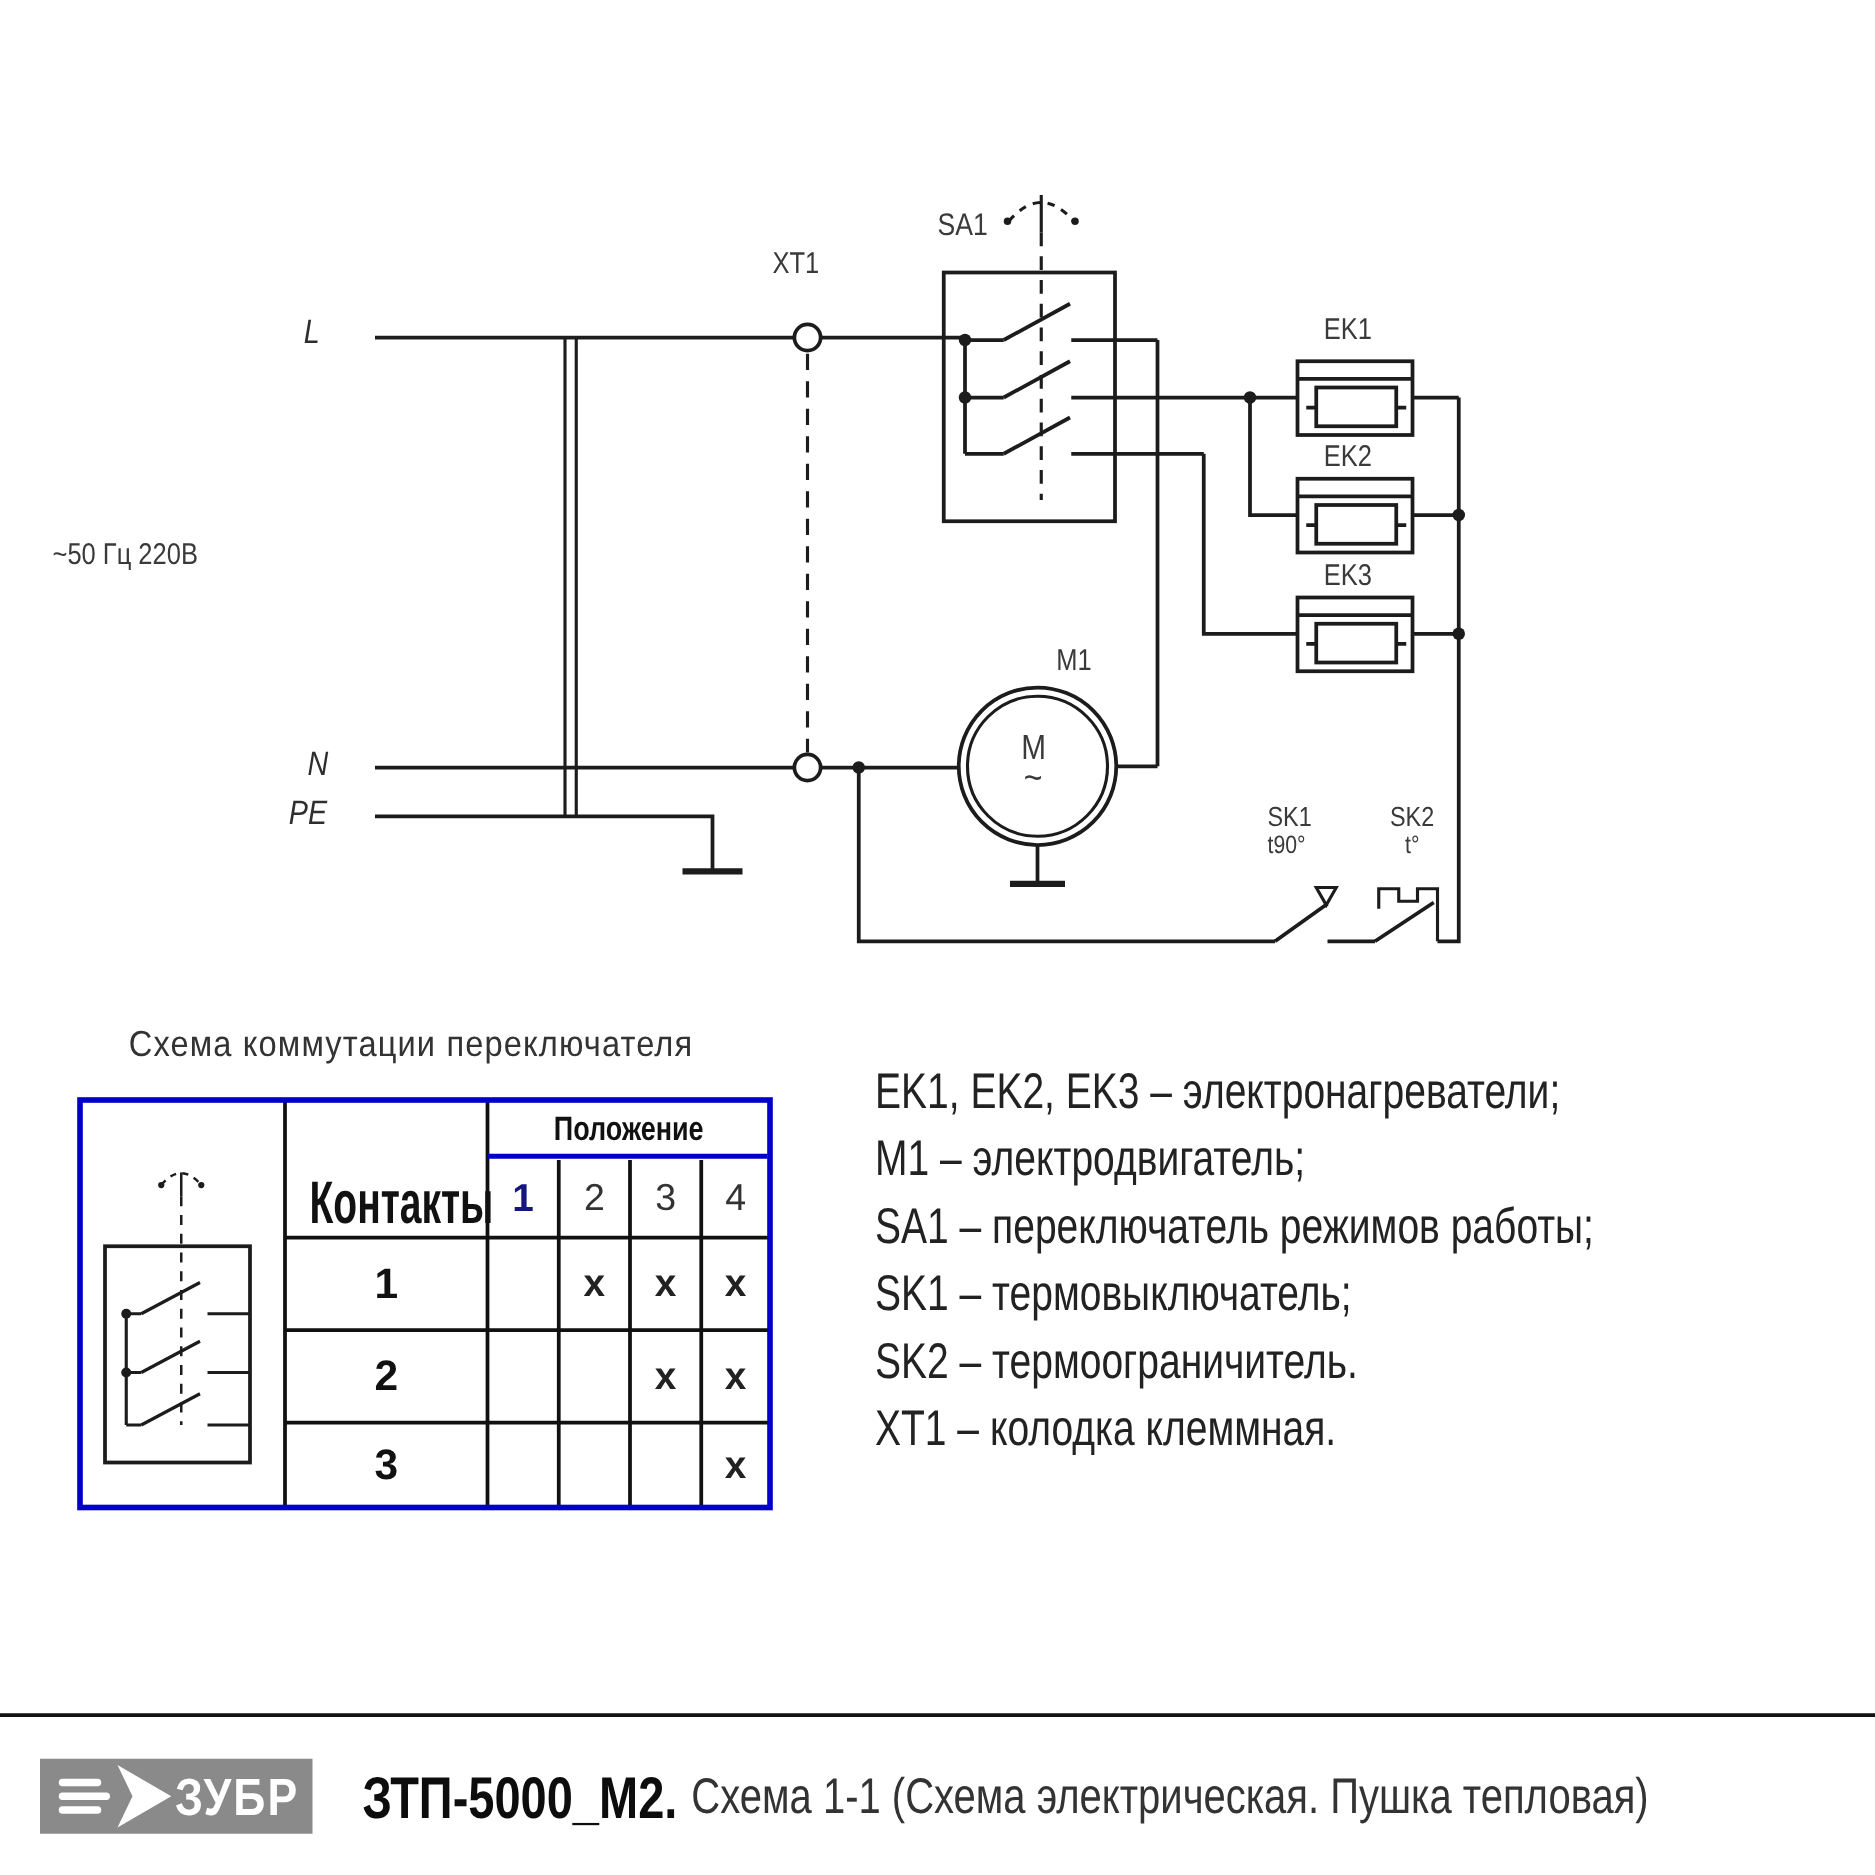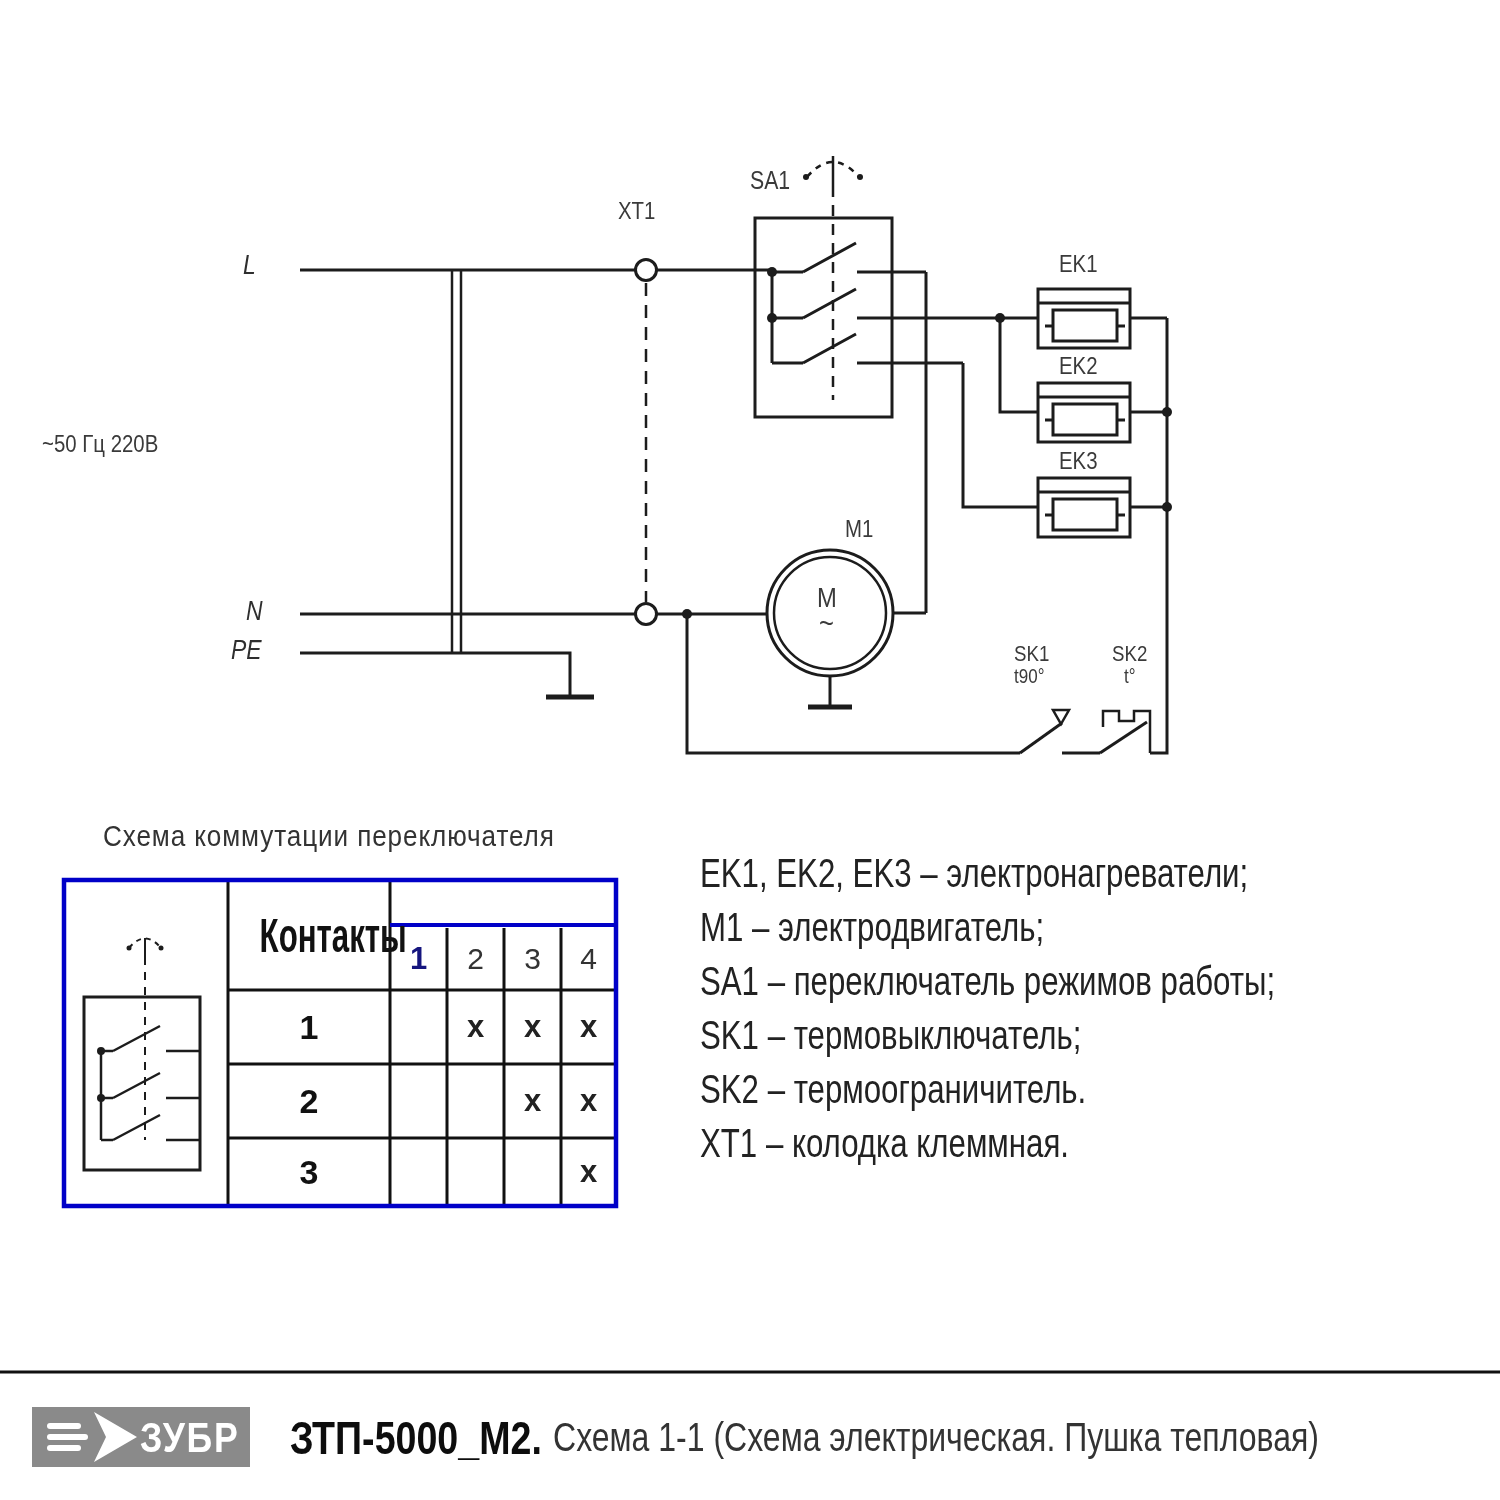--- a/index.html
+++ b/index.html
@@ -163,22 +163,25 @@
   <div class="lbl" style="left:1059px;top:250px;font-size:24px;">EK1</div>
   <div class="lbl" style="left:1059px;top:352px;font-size:24px;">EK2</div>
   <div class="lbl" style="left:1059px;top:447px;font-size:24px;">EK3</div>
   <div class="lbl" style="left:1014px;top:641px;font-size:22px;">SK1</div>
   <div class="lbl" style="left:1014px;top:665px;font-size:20px;">t90°</div>
   <div class="lbl" style="left:1112px;top:641px;font-size:22px;">SK2</div>
   <div class="lbl" style="left:1124px;top:665px;font-size:20px;">t°</div>
 
   <div id="tbl-title">Схема коммутации переключателя</div>
 
-  <div class="cellc" style="left:240px;top:880px;width:186px;height:110px;">
+  <div class="cellc" style="left:228px;top:880px;width:186px;height:110px;align-items:flex-end;">
     <span id="kontakty">Контакты</span>
+  </div>
+  <div class="cellc" style="left:392px;top:882px;width:222px;height:42px;">
+    <span id="polozh" class="cond">Положение</span>
   </div>
 
   <div class="cellc" style="left:390px;top:928px;width:57px;height:62px;">
     <span class="posnum-active">1</span>
   </div>
   <div class="cellc" style="left:447px;top:928px;width:57px;height:62px;">
     <span class="posnum">2</span>
   </div>
   <div class="cellc" style="left:504px;top:928px;width:57px;height:62px;">
     <span class="posnum">3</span>

